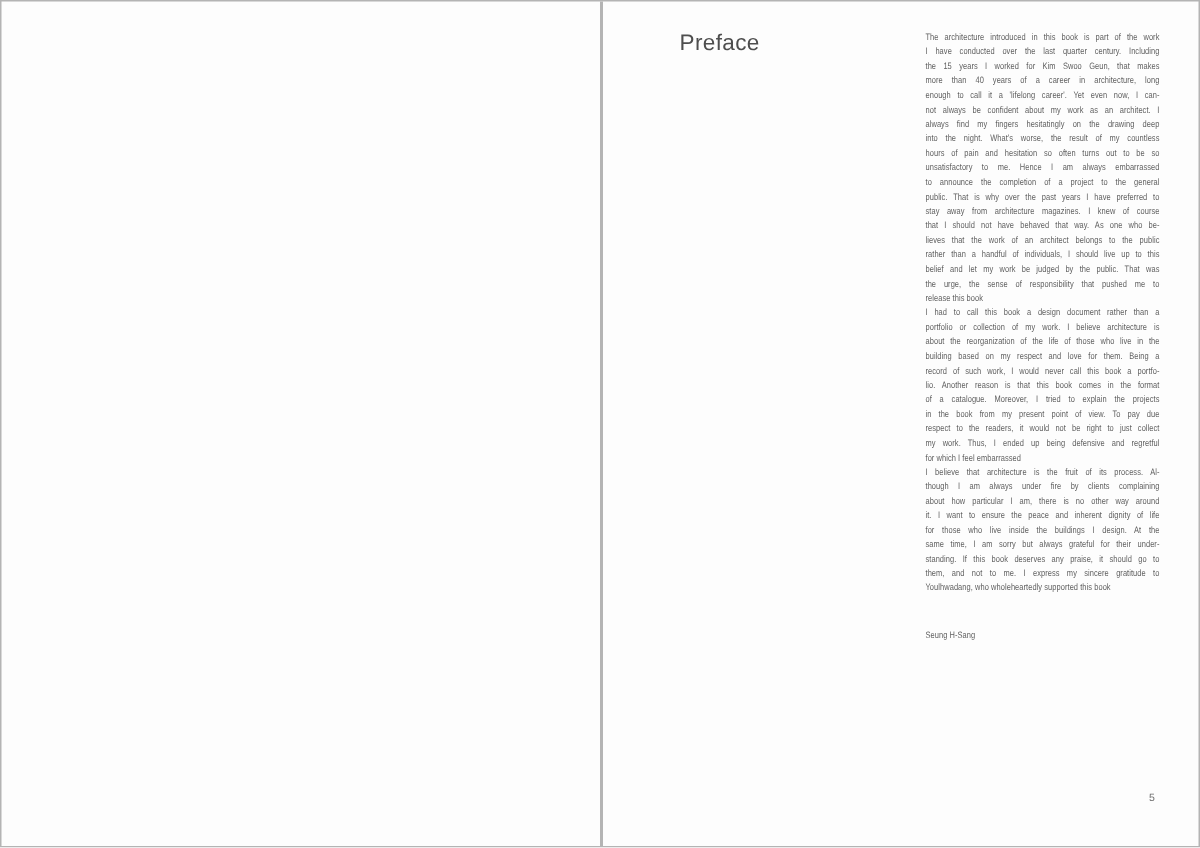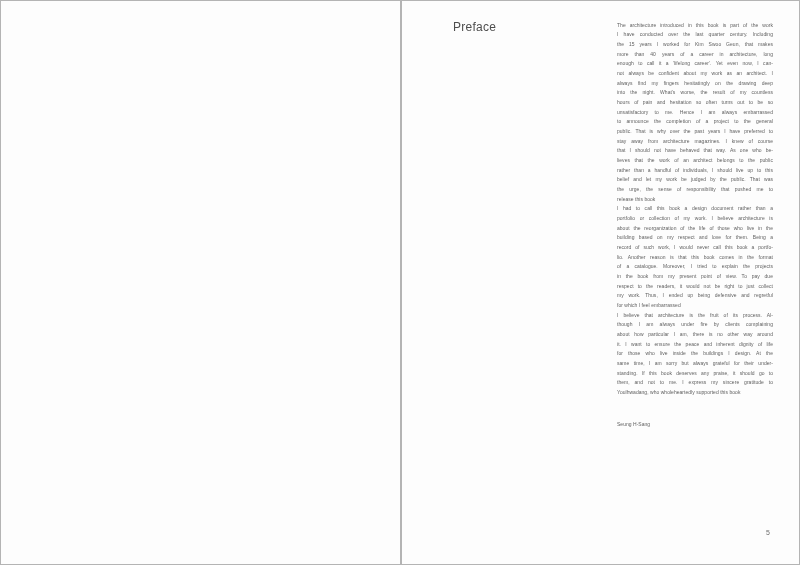--- a/index.html
+++ b/index.html
@@ -19,21 +19,21 @@
   }
   .page{position:absolute;top:1px;bottom:1px;}
   .page-left{left:1px;width:398px;}
   .gutter{
     position:absolute;top:0;bottom:0;left:399px;width:2px;
     background:var(--border);
   }
   .page-right{left:401px;width:398px;}
   .heading{
     position:absolute;left:51px;top:18px;
-    font-size:12px;letter-spacing:.25px;
+    font-size:15px;letter-spacing:.25px;
     color:var(--heading);
     font-weight:400;margin:0;text-align:center;
   }
   
   .text-column{
     position:absolute;left:215px;top:18px;
     width:388px;
     font-size:12.4px;
     line-height:19.34px;
     color:var(--text);

